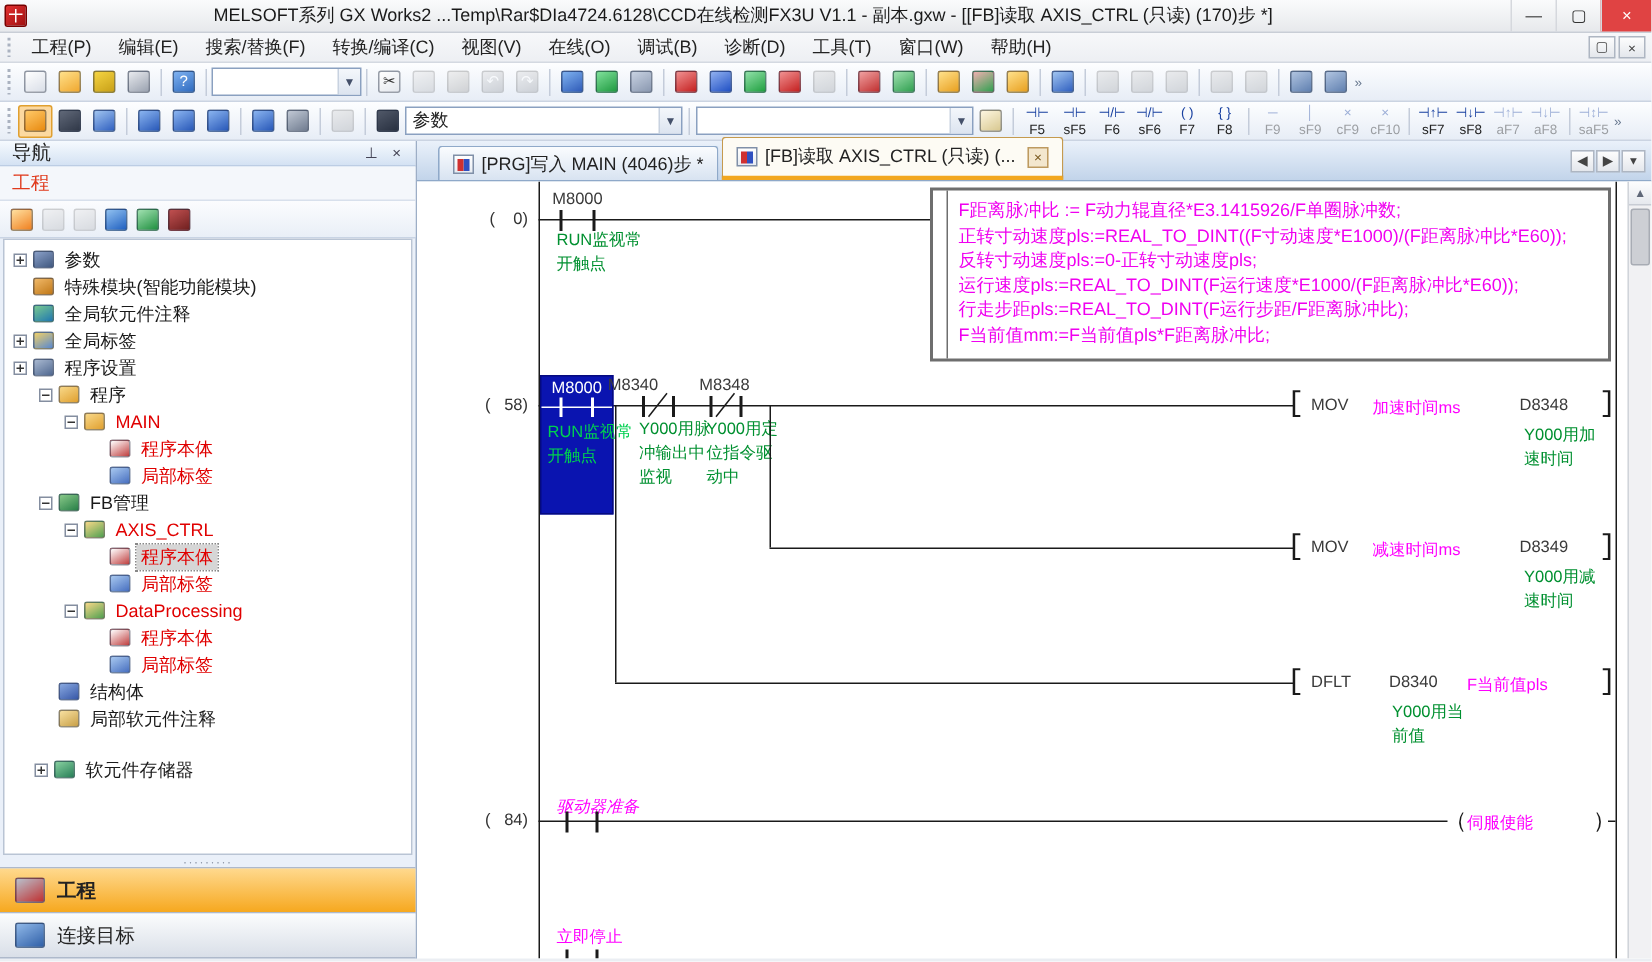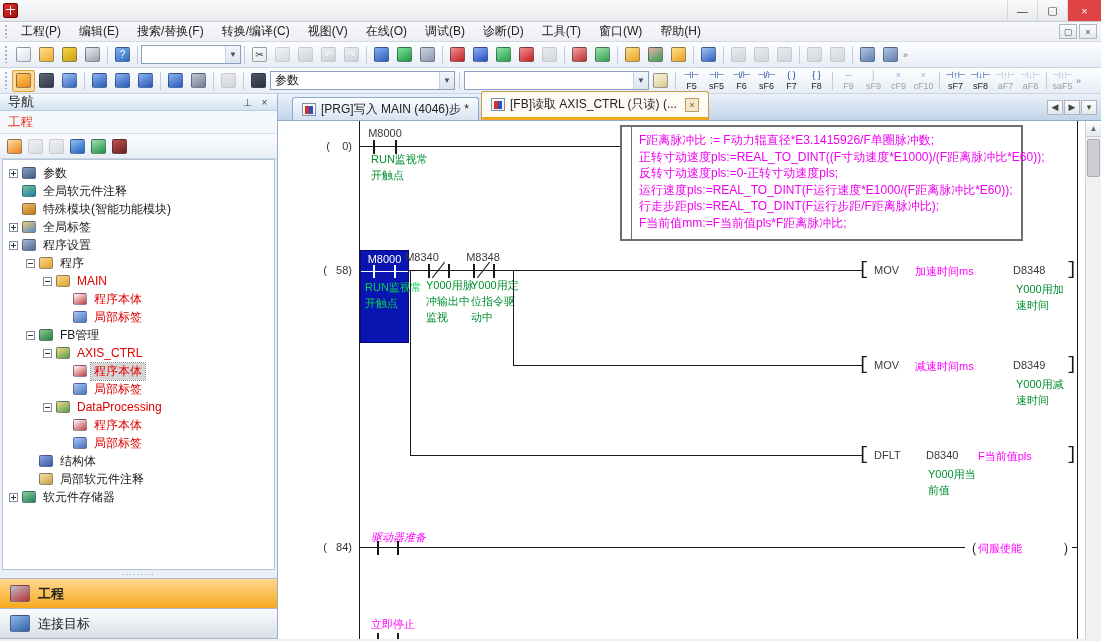--- a/index.html
+++ b/index.html
@@ -98,34 +98,35 @@
   .cmt { position:absolute; font-size:11px; color:#009030; white-space:nowrap; }
   .mg { position:absolute; font-size:11px; color:#FF00FF; white-space:nowrap; }
   .brk { position:absolute; font-size:19px; font-family:"Liberation Mono","DejaVu Sans Mono",monospace; color:#1A1A1A; line-height:19px; }
   .opc { position:absolute; font-size:11px; color:#3A3A3A; white-space:nowrap; }
   .step { position:absolute; font-size:11px; color:#333; width:52px; text-align:right; white-space:pre; }
   .selcell { position:absolute; left:82px; top:129px; width:49px; height:93px; background:#0A14B0; border:1px solid #050A80; }
   .selcell .sdev { position:absolute; top:2px; left:0; right:0; text-align:center; color:#fff; font-size:11px; }
   .selcell .swire { position:absolute; top:20px; left:0; right:0; height:1px; background:#fff; }
   .selcell .sbar { position:absolute; width:2px; height:13px; top:14px; background:#fff; }
   .selcell .scmt { position:absolute; left:4px; color:#00D050; font-size:11px; white-space:nowrap; }
-  .stbox { position:absolute; left:342px; top:4px; width:403px; height:116px; border:2px solid #6E6E6E; background:#fff; }
+  .stbox { position:absolute; left:342px; top:4px; width:454px; height:116px; border:2px solid #6E6E6E; background:#fff; }
   .stbox .stcol { position:absolute; left:0; top:0; bottom:0; width:10px; border-right:1px solid #6E6E6E; }
   .stlines { position:absolute; left:17px; top:5px; right:4px; }
   .stline { font-size:12px; color:#F000F0; height:16.5px; line-height:16.5px; white-space:nowrap; }
   .coilarc { position:absolute; font-size:15px; color:#1A1A1A; line-height:15px; }
   .vscroll { position:absolute; right:0; top:0; width:16px; bottom:0; background:#F1F1F3; border-left:1px solid #D0D4DA; }
   .vsbtn { height:16px; display:flex; align-items:center; justify-content:center; font-size:8px; color:#606878; background:linear-gradient(#FDFDFE,#E6E9EE); border-bottom:1px solid #C8CCD4; }
   .vsthumb { position:absolute; left:1px; right:1px; top:18px; height:38px; background:#CDCFD4; border:1px solid #A8ACB4; border-radius:2px; }
 </style>
 </head>
 <body>
 
 <div class="titlebar">
   <div class="appicon"></div>
+  <div class="titletext">MELSOFT系列 GX Works2 ...Temp\Rar$DIa4724.6128\CCD在线检测FX3U V1.1 - 副本.gxw - [[FB]读取 AXIS_CTRL (只读) (170)步 *]</div>
   <div class="winbtns">
     <div class="winbtn">—</div>
     <div class="winbtn">▢</div>
     <div class="winbtn close">×</div>
   </div>
 </div>
 
 <div class="menubar">
   <div class="grip"></div>
   <div style="display:flex;">
@@ -408,37 +409,37 @@
       </div>
     <div class="tree" id="projectTree">
         <div class="trow" style="padding-left: 6px;">
           <span class="texp plus"></span>
           <span style="width: 0px;"></span>
           <span class="tico" style="background: linear-gradient(150deg, rgb(138, 160, 200), rgb(64, 88, 128));"></span>
           <span class="tlabel">参数</span>
         </div>
         <div class="trow" style="padding-left: 6px;">
           <span class="texp-spacer"></span>
+          <span class="tico" style="background: linear-gradient(150deg, rgb(240, 184, 104), rgb(192, 120, 24));"></span>
+          <span class="tlabel">特殊模块(智能功能模块)</span>
+        </div>
+        <div class="trow" style="padding-left: 6px;">
+          <span class="texp-spacer"></span>
           <span class="tico" style="background: linear-gradient(150deg, rgb(120, 200, 144), rgb(32, 120, 176));"></span>
           <span class="tlabel">全局软元件注释</span>
         </div>
         <div class="trow" style="padding-left: 6px;">
-          <span class="texp-spacer"></span>
-          <span class="tico" style="background: linear-gradient(150deg, rgb(240, 184, 104), rgb(192, 120, 24));"></span>
-          <span class="tlabel">特殊模块(智能功能模块)</span>
+          <span class="texp plus"></span>
+          <span style="width: 0px;"></span>
+          <span class="tico" style="background: linear-gradient(150deg, rgb(240, 208, 104), rgb(88, 136, 208));"></span>
+          <span class="tlabel">全局标签</span>
         </div>
         <div class="trow" style="padding-left: 6px;">
           <span class="texp plus"></span>
           <span style="width: 0px;"></span>
-          <span class="tico" style="background: linear-gradient(150deg, rgb(240, 208, 104), rgb(88, 136, 208));"></span>
-          <span class="tlabel">全局标签</span>
-        </div>
-        <div class="trow" style="padding-left: 6px;">
-          <span class="texp plus"></span>
-          <span style="width: 0px;"></span>
           <span class="tico" style="background: linear-gradient(150deg, rgb(168, 184, 208), rgb(80, 104, 144));"></span>
           <span class="tlabel">程序设置</span>
         </div>
         <div class="trow" style="padding-left: 23px;">
           <span class="texp minus"></span>
           <span style="width: 0px;"></span>
           <span class="tico" style="background: linear-gradient(150deg, rgb(248, 216, 136), rgb(224, 160, 48));"></span>
           <span class="tlabel">程序</span>
         </div>
         <div class="trow" style="padding-left: 40px;">
@@ -498,21 +499,21 @@
         <div class="trow" style="padding-left: 23px;">
           <span class="texp-spacer"></span>
           <span class="tico" style="background: linear-gradient(150deg, rgb(136, 168, 224), rgb(56, 88, 168));"></span>
           <span class="tlabel">结构体</span>
         </div>
         <div class="trow" style="padding-left: 23px;">
           <span class="texp-spacer"></span>
           <span class="tico" style="background: linear-gradient(150deg, rgb(248, 224, 160), rgb(200, 160, 72));"></span>
           <span class="tlabel">局部软元件注释</span>
         </div>
-        <div class="trow" style="padding-left: 6px;">
+        <div class="trow" style="padding-left: 20px; margin-top: 16px;">
           <span class="texp plus"></span>
           <span style="width: 0px;"></span>
           <span class="tico" style="background: linear-gradient(150deg, rgb(136, 208, 160), rgb(40, 128, 88));"></span>
           <span class="tlabel">软元件存储器</span>
         </div>
       </div>
     <div class="nav-splitter">·········</div>
     <div class="nav-bottom" id="navBottom">
         <div class="navbtn sel">
           <span class="nbico" style="background: linear-gradient(150deg, rgb(184, 192, 204), rgb(192, 48, 48));"></span>

